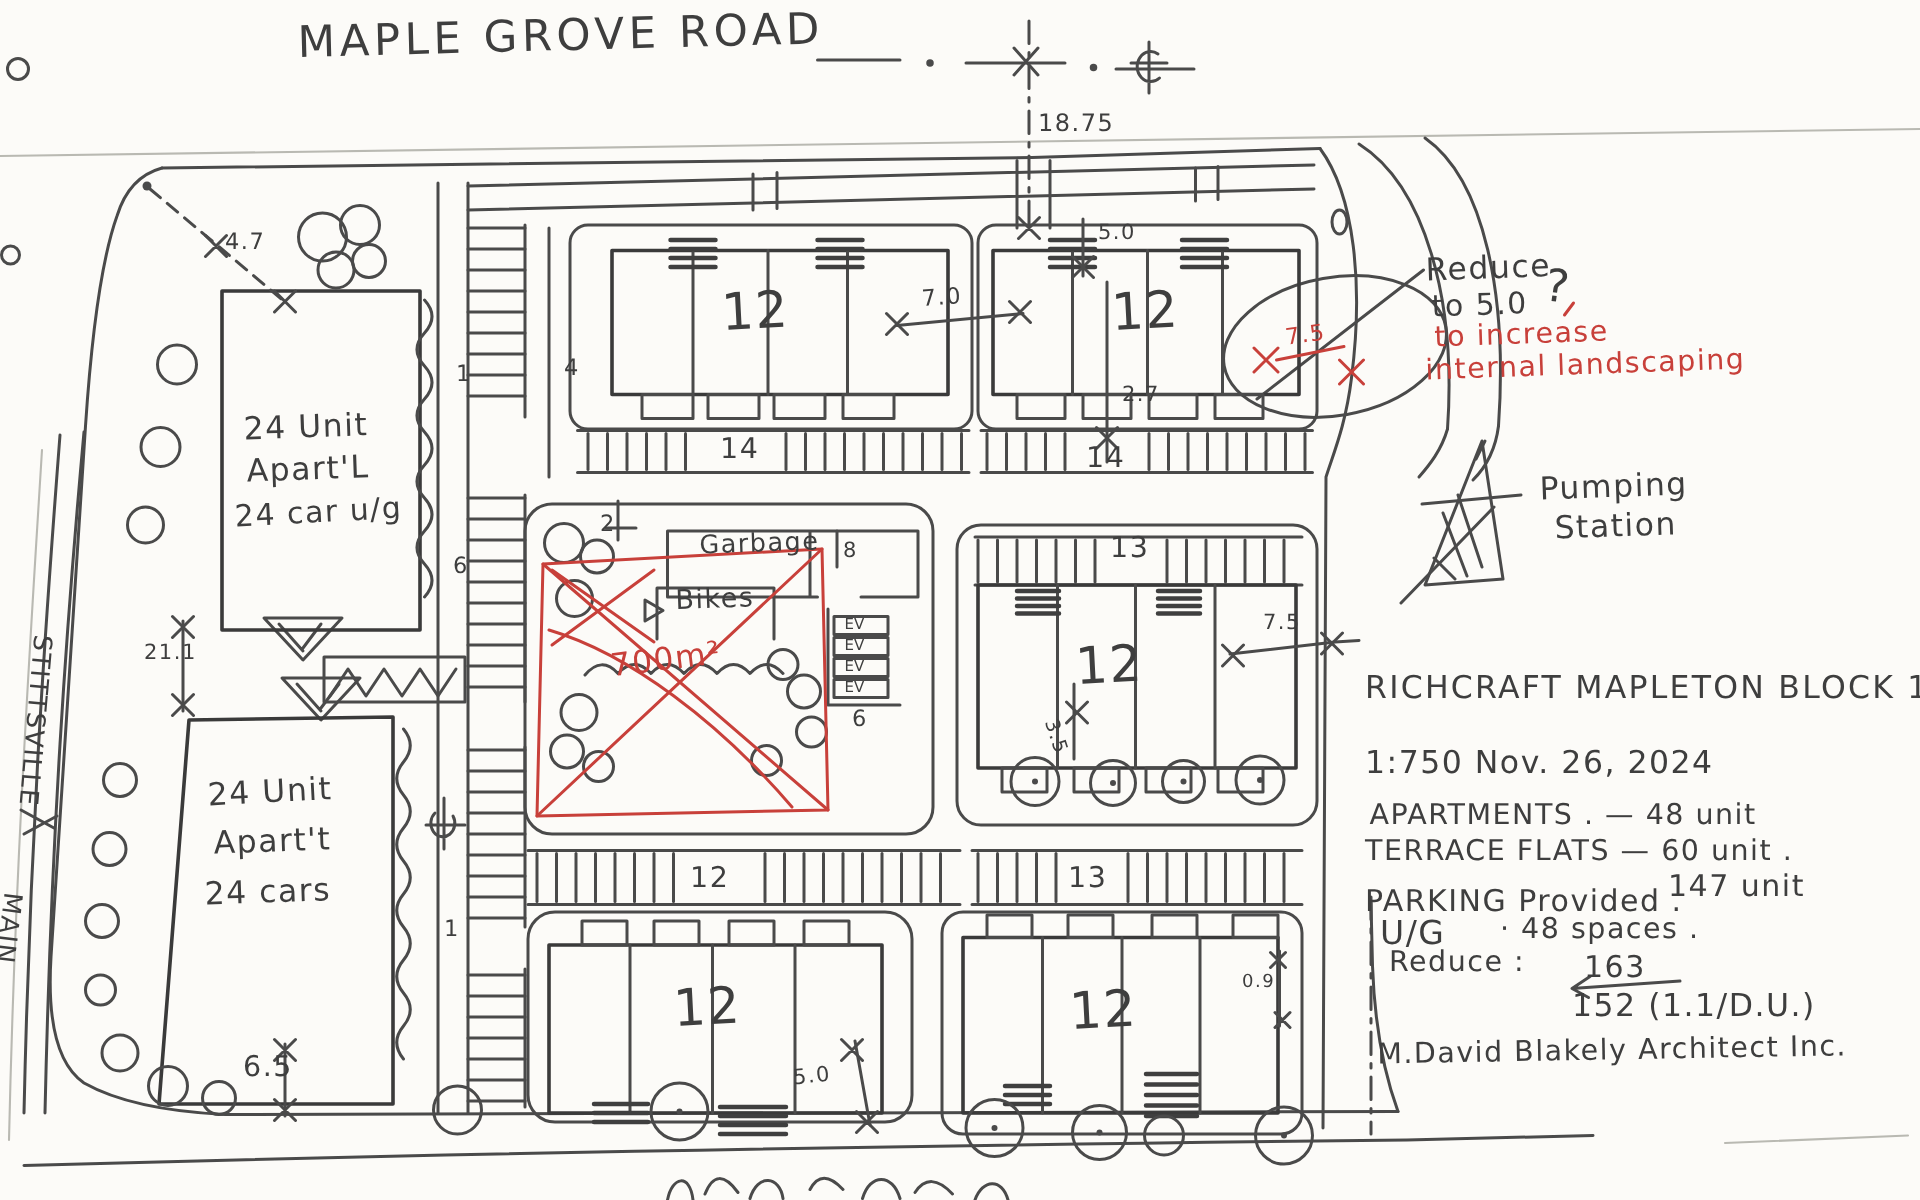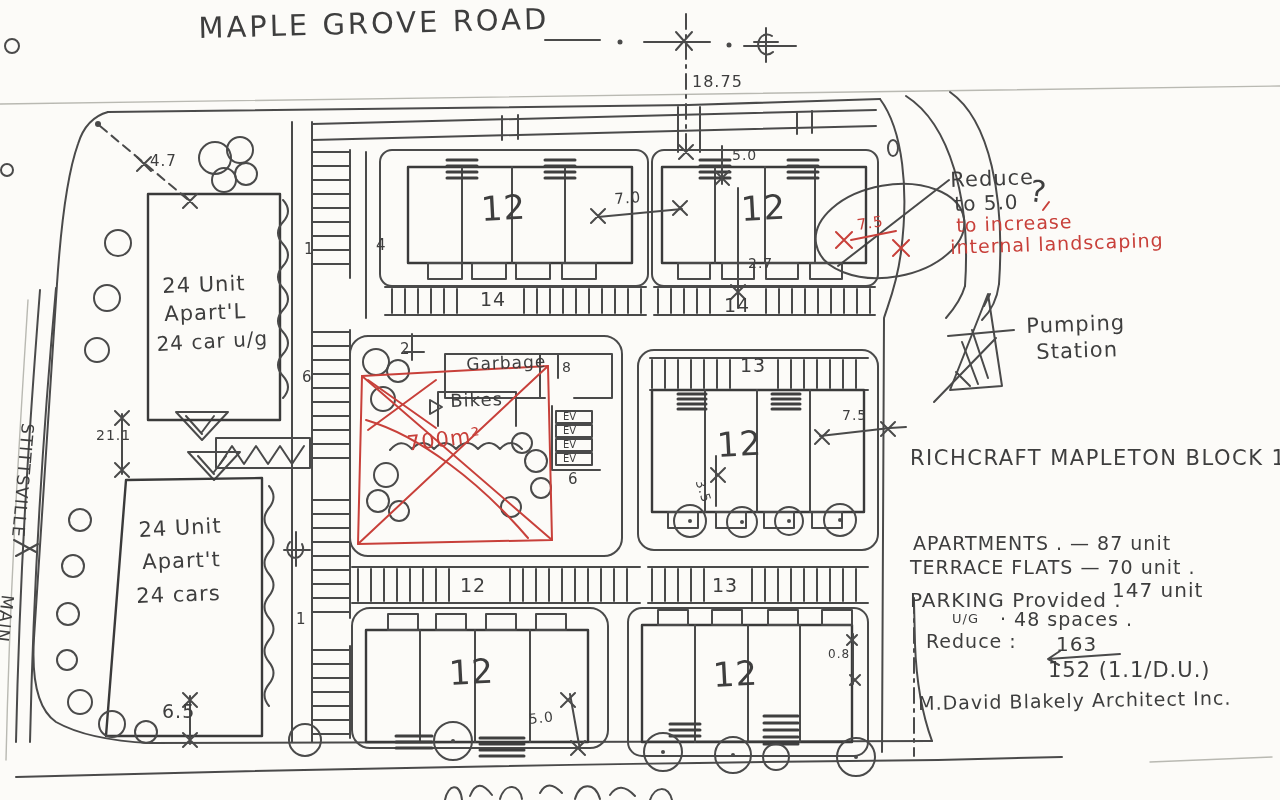--- a/index.html
+++ b/index.html
@@ -453,37 +453,38 @@
 <span class="lb red" style="left:406px;top:434px;font-size:21px;transform:rotate(-7deg)">700m²</span>
 
 <span class="lb" style="left:150px;top:154px;font-size:15px">4.7</span>
 <span class="lb" style="left:614px;top:192px;font-size:15px;transform:rotate(-4deg)">7.0</span>
 <span class="lb" style="left:732px;top:148px;font-size:14px">5.0</span>
 <span class="lb" style="left:748px;top:256px;font-size:14px">2.7</span>
 <span class="lb red" style="left:856px;top:218px;font-size:15px;transform:rotate(-8deg)">7.5</span>
 <span class="lb" style="left:842px;top:408px;font-size:14px">7.5</span>
 <span class="lb" style="left:706px;top:478px;font-size:13px;transform:rotate(72deg)">3.5</span>
 <span class="lb" style="left:528px;top:712px;font-size:14px;transform:rotate(-6deg)">5.0</span>
-<span class="lb" style="left:828px;top:648px;font-size:12px">0.8</span>
+<span class="lb" style="left:828px;top:648px;font-size:12px">0.9</span>
 <span class="lb" style="left:96px;top:428px;font-size:14px">21.1</span>
 <span class="lb" style="left:162px;top:702px;font-size:19px">6.5</span>
 
 <span class="lb" style="left:950px;top:170px;font-size:21px;transform:rotate(-2deg)">Reduce</span>
 <span class="lb" style="left:954px;top:194px;font-size:20px;transform:rotate(-2deg)">to 5.0</span>
 <span class="lb" style="left:1032px;top:176px;font-size:30px;transform:rotate(8deg)">?</span>
 <span class="lb red" style="left:956px;top:216px;font-size:19px;transform:rotate(-2deg)">to increase</span>
 <span class="lb red" style="left:950px;top:238px;font-size:19px;transform:rotate(-2deg)">internal landscaping</span>
 <span class="lb" style="left:1026px;top:316px;font-size:21px;transform:rotate(-2deg)">Pumping</span>
 <span class="lb" style="left:1036px;top:342px;font-size:21px;transform:rotate(-2deg)">Station</span>
 
 <span class="lb" style="left:910px;top:448px;font-size:21px;letter-spacing:1.5px">RICHCRAFT MAPLETON BLOCK 1</span>
-<span class="lb" style="left:913px;top:534px;font-size:19px">APARTMENTS . — 87 unit</span>
-<span class="lb" style="left:910px;top:558px;font-size:19px">TERRACE FLATS —  70 unit .</span>
+<span class="lb" style="left:910px;top:498px;font-size:21px">1:750   Nov. 26, 2024</span>
+<span class="lb" style="left:913px;top:534px;font-size:19px">APARTMENTS . — 48 unit</span>
+<span class="lb" style="left:910px;top:558px;font-size:19px">TERRACE FLATS —  60 unit .</span>
 <span class="lb" style="left:910px;top:590px;font-size:20px">PARKING Provided .</span>
 <span class="lb" style="left:1112px;top:580px;font-size:20px">147 unit</span>
-<span class="lb" style="left:952px;top:612px;font-size:13px">U/G</span>
+<span class="lb" style="left:920px;top:612px;font-size:22px">U/G</span>
 <span class="lb" style="left:1000px;top:610px;font-size:19px">· 48 spaces .</span>
 <span class="lb" style="left:926px;top:632px;font-size:19px">Reduce :</span>
 <span class="lb" style="left:1056px;top:634px;font-size:20px">163</span>
 <span class="lb" style="left:1048px;top:660px;font-size:21px">152 (1.1/D.U.)</span>
 <span class="lb" style="left:918px;top:694px;font-size:19px;transform:rotate(-1deg)">M.David Blakely Architect Inc.</span>
 
 </div>
 
 </body></html>

